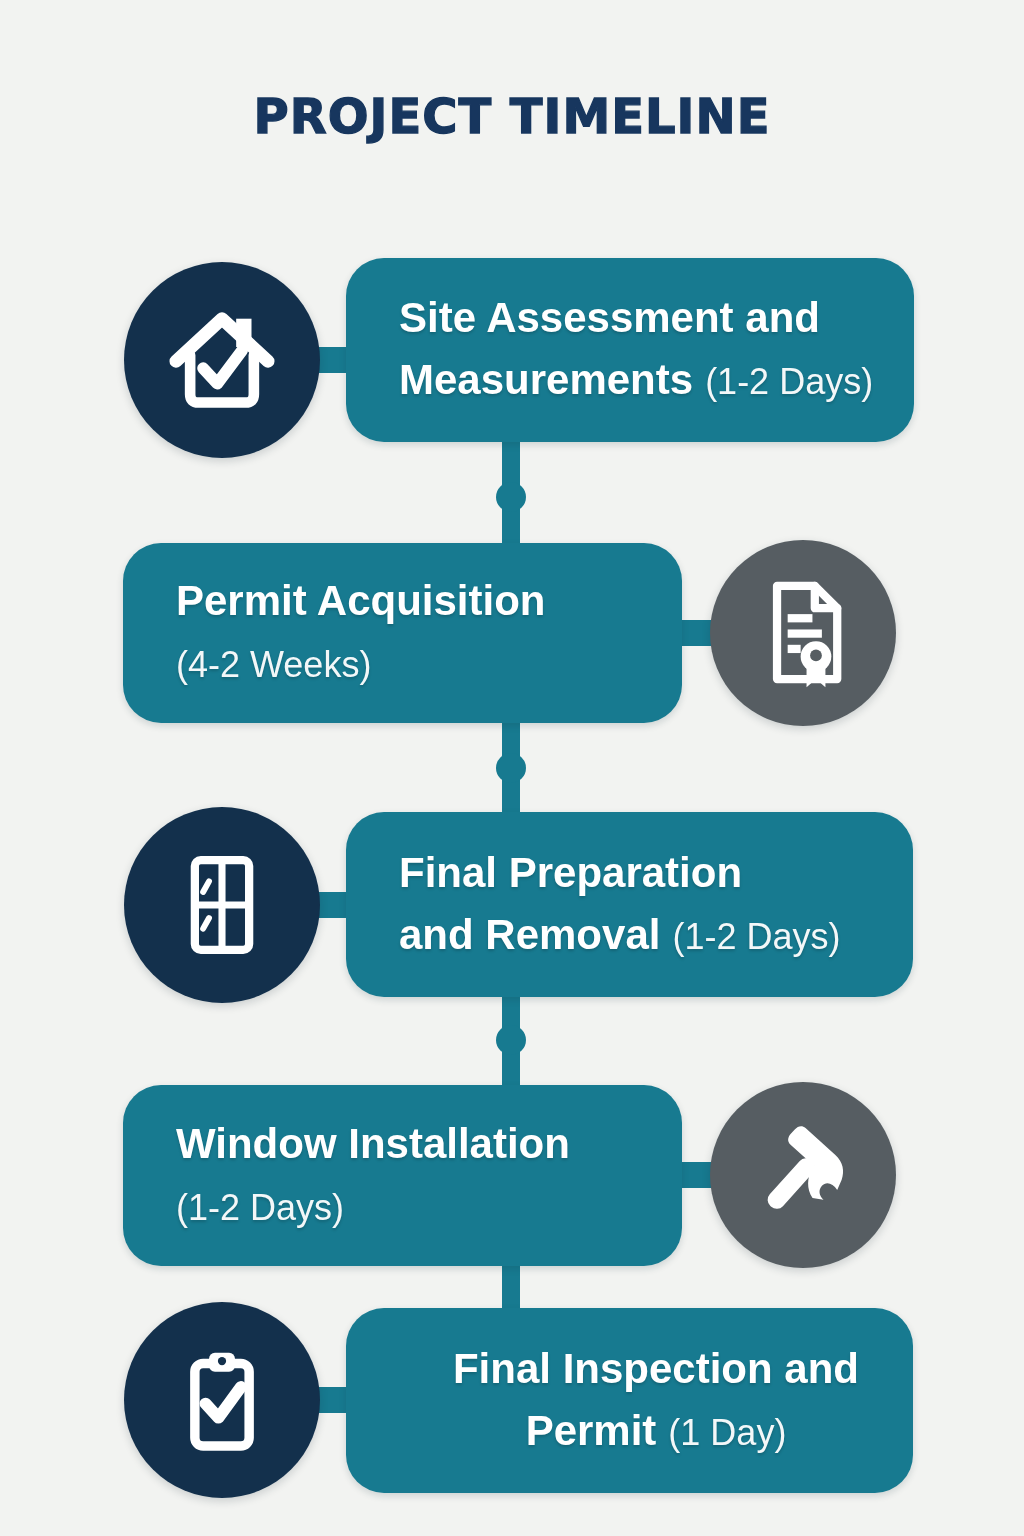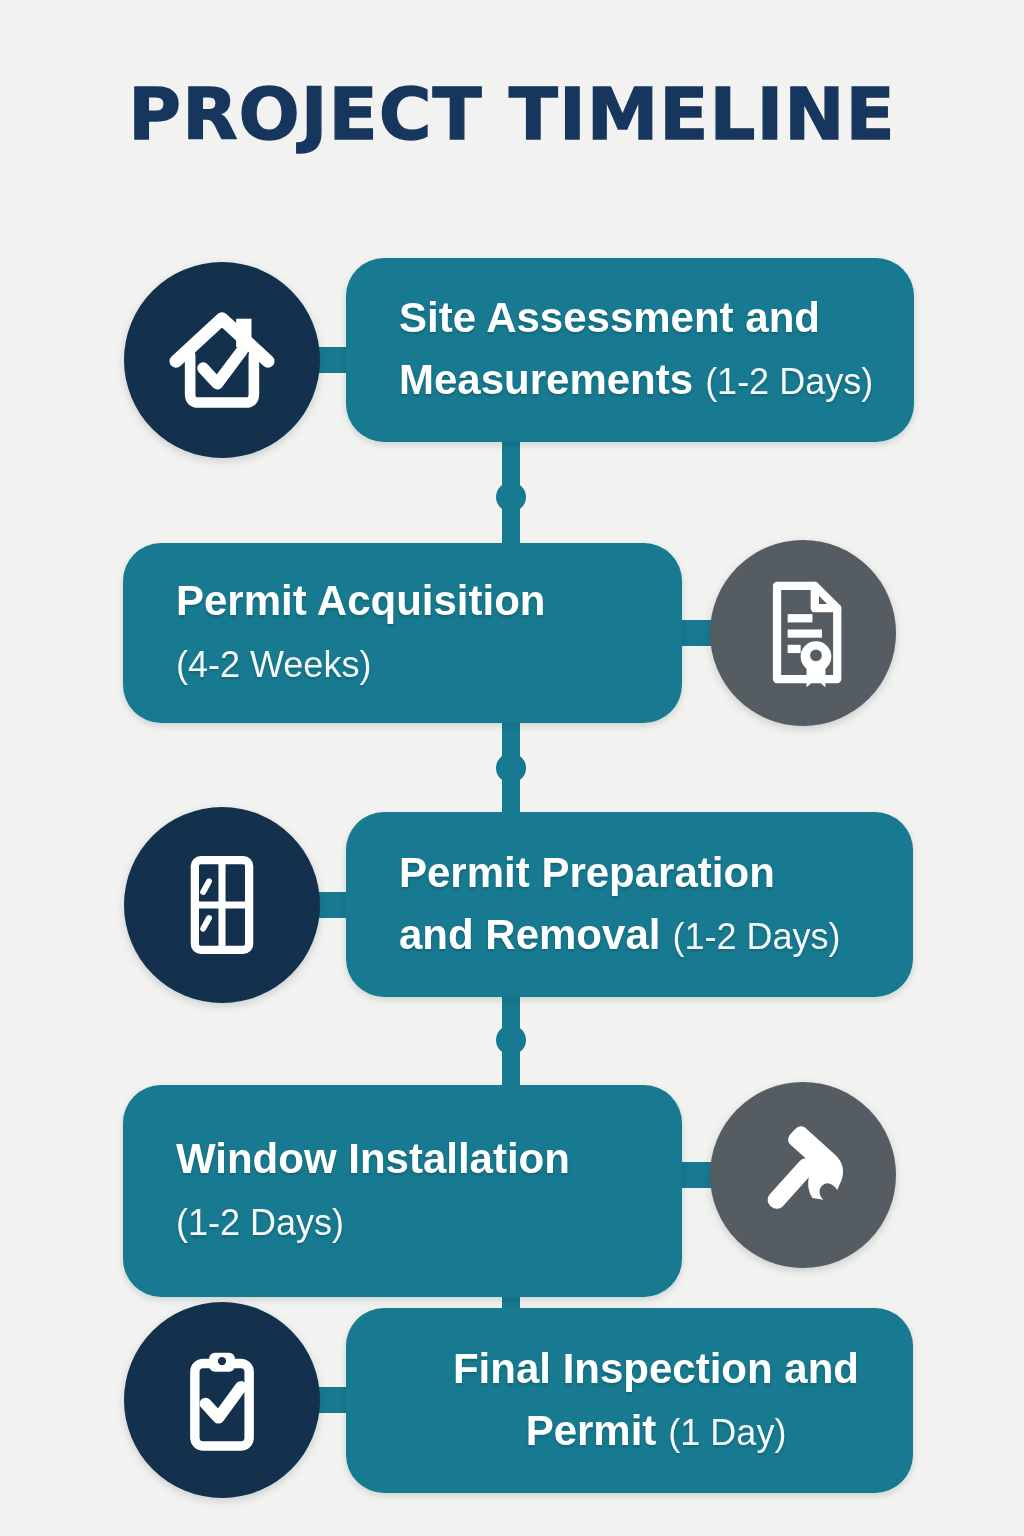--- a/index.html
+++ b/index.html
@@ -16,25 +16,25 @@
   .canvas{
     position:relative;
     width:1024px;height:1536px;
     margin:0 auto;
     background:var(--background);
     overflow:hidden;
     font-family:"Liberation Sans", sans-serif;
   }
   
   .page-title{
-    position:absolute;left:0;top:72px;width:100%;
+    position:absolute;left:0;top:88px;width:100%;
     text-align:center;
     font-family:"DejaVu Sans", sans-serif;
     font-weight:bold;
-    font-size:72px;
+    font-size:48px;
     letter-spacing:1px;
     color:var(--title);
     -webkit-text-stroke:1.3px var(--title);
   }
   .page-subtitle{
     position:absolute;left:0;top:166px;width:100%;
     text-align:center;
     font-weight:bold;
     font-size:28px;
     letter-spacing:1px;
@@ -73,21 +73,21 @@
     position:absolute;
     background:var(--teal);
     border-radius:38px;
     display:flex;flex-direction:column;justify-content:center;
     padding-left:53px;
     box-shadow:0 3px 7px rgba(20,50,60,.16);
   }
   .box-1{left:346px;top:258px;width:568px;height:184px;}
   .box-2{left:123px;top:543px;width:559px;height:180px;}
   .box-3{left:346px;top:812px;width:567px;height:185px;}
-  .box-4{left:123px;top:1085px;width:559px;height:212px;}
+  .box-4{left:123px;top:1085px;width:559px;height:181px;}
   .box-5{left:346px;top:1308px;width:567px;height:185px;text-align:center;}
   .line{
     color:var(--text-on-teal);
     font-size:42px;font-weight:bold;
     line-height:62px;
     white-space:nowrap;
     text-shadow:0 2px 3px rgba(0,0,0,.18);
   }
   .dur{
     font-size:36px;font-weight:normal;
@@ -148,21 +148,21 @@
   <div class="circle navy circle-3">
     <svg viewBox="0 0 100 100">
       <rect x="27" y="12" width="46" height="76" rx="5" class="ic-stroke" stroke-width="7"></rect>
       <line x1="50" y1="12" x2="50" y2="88" stroke="#fff" stroke-width="6"></line>
       <line x1="27" y1="50" x2="73" y2="50" stroke="#fff" stroke-width="6"></line>
       <line x1="39" y1="30" x2="34" y2="39" stroke="#fff" stroke-width="5" stroke-linecap="round"></line>
       <line x1="39" y1="61" x2="34" y2="70" stroke="#fff" stroke-width="5" stroke-linecap="round"></line>
     </svg>
   </div>
   <div class="box box-3">
-    <div class="line"><span>Permit Preparation</span></div>
+    <div class="line"><span>Final Preparation</span></div>
     <div class="line"><span>and Removal</span><span class="dur">(1-2 Days)</span></div>
   </div>
 
   <div class="stub stub-4"></div>
   <div class="circle gray circle-4">
     <svg viewBox="0 0 100 100">
       <g transform="rotate(42 50 50)" fill="#fff">
         <rect x="40" y="36" width="15" height="52" rx="7"></rect>
         <path d="M25 19 H59 C68 19 74 24 77 31 L80 40 C73 38 68 41 68 46 C68 51 72 54 77 54 L69 59 C60 57 54 49 52 41 L52 38 H25 C21 38 19 35 19 31 V26 C19 22 21 19 25 19 Z"></path>
       </g>

